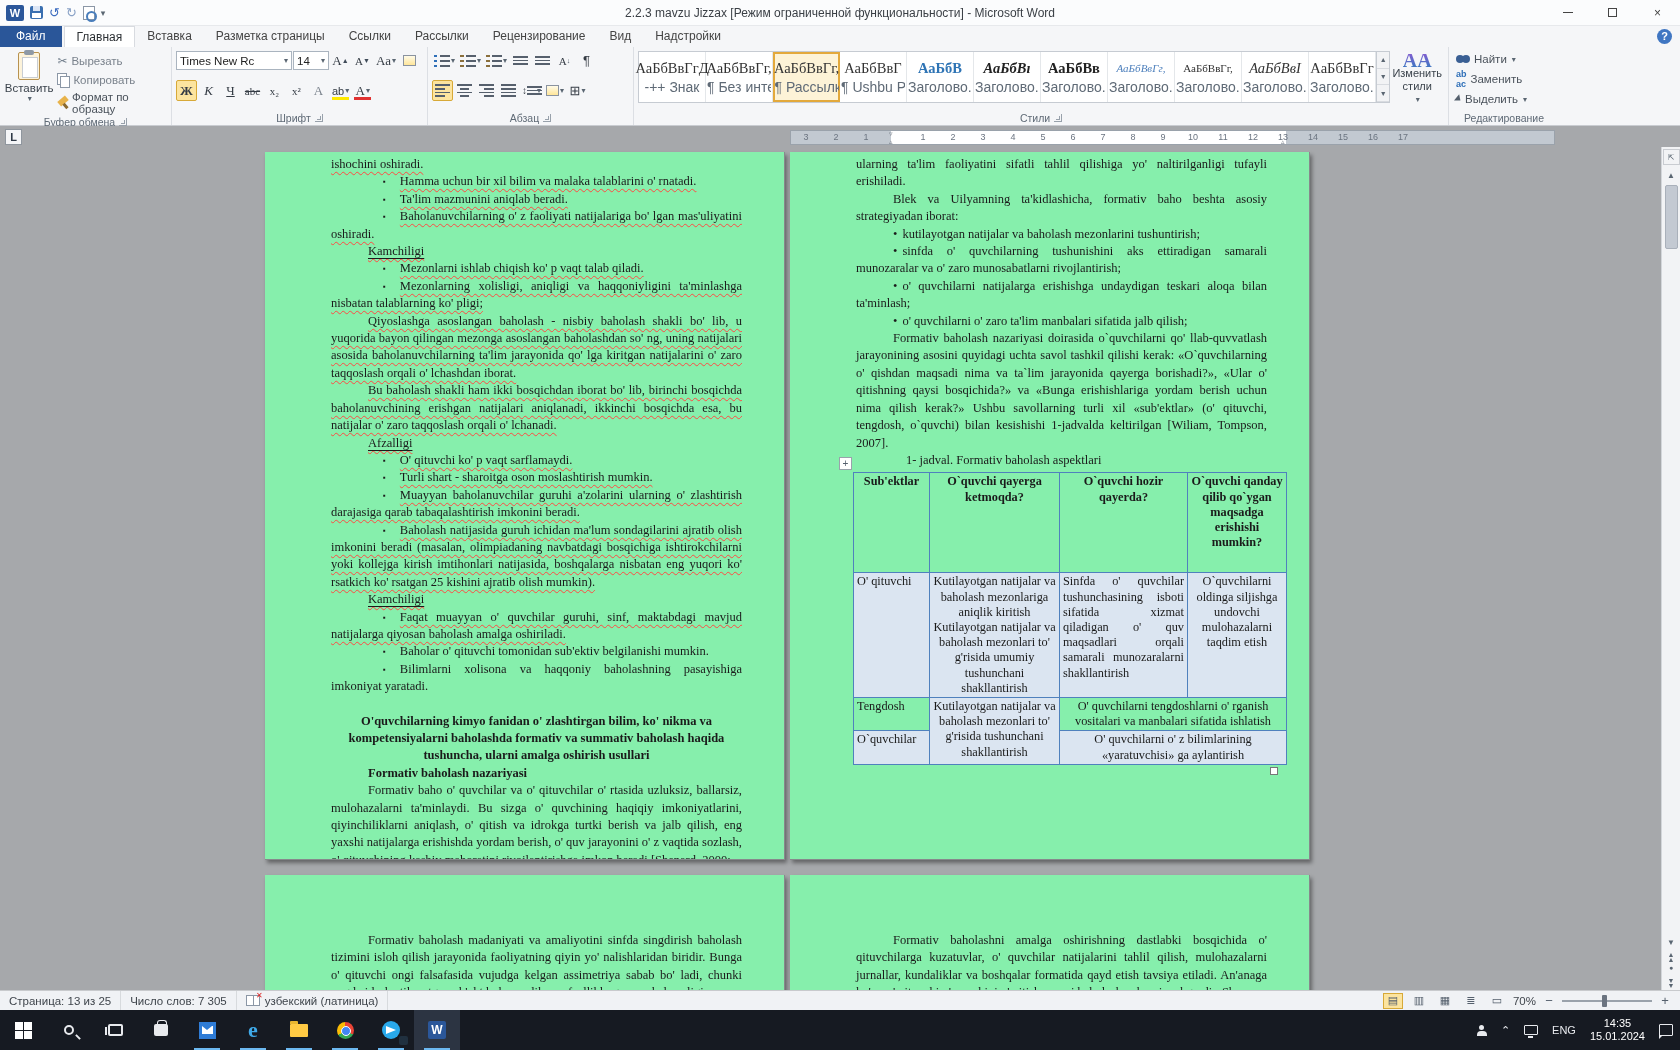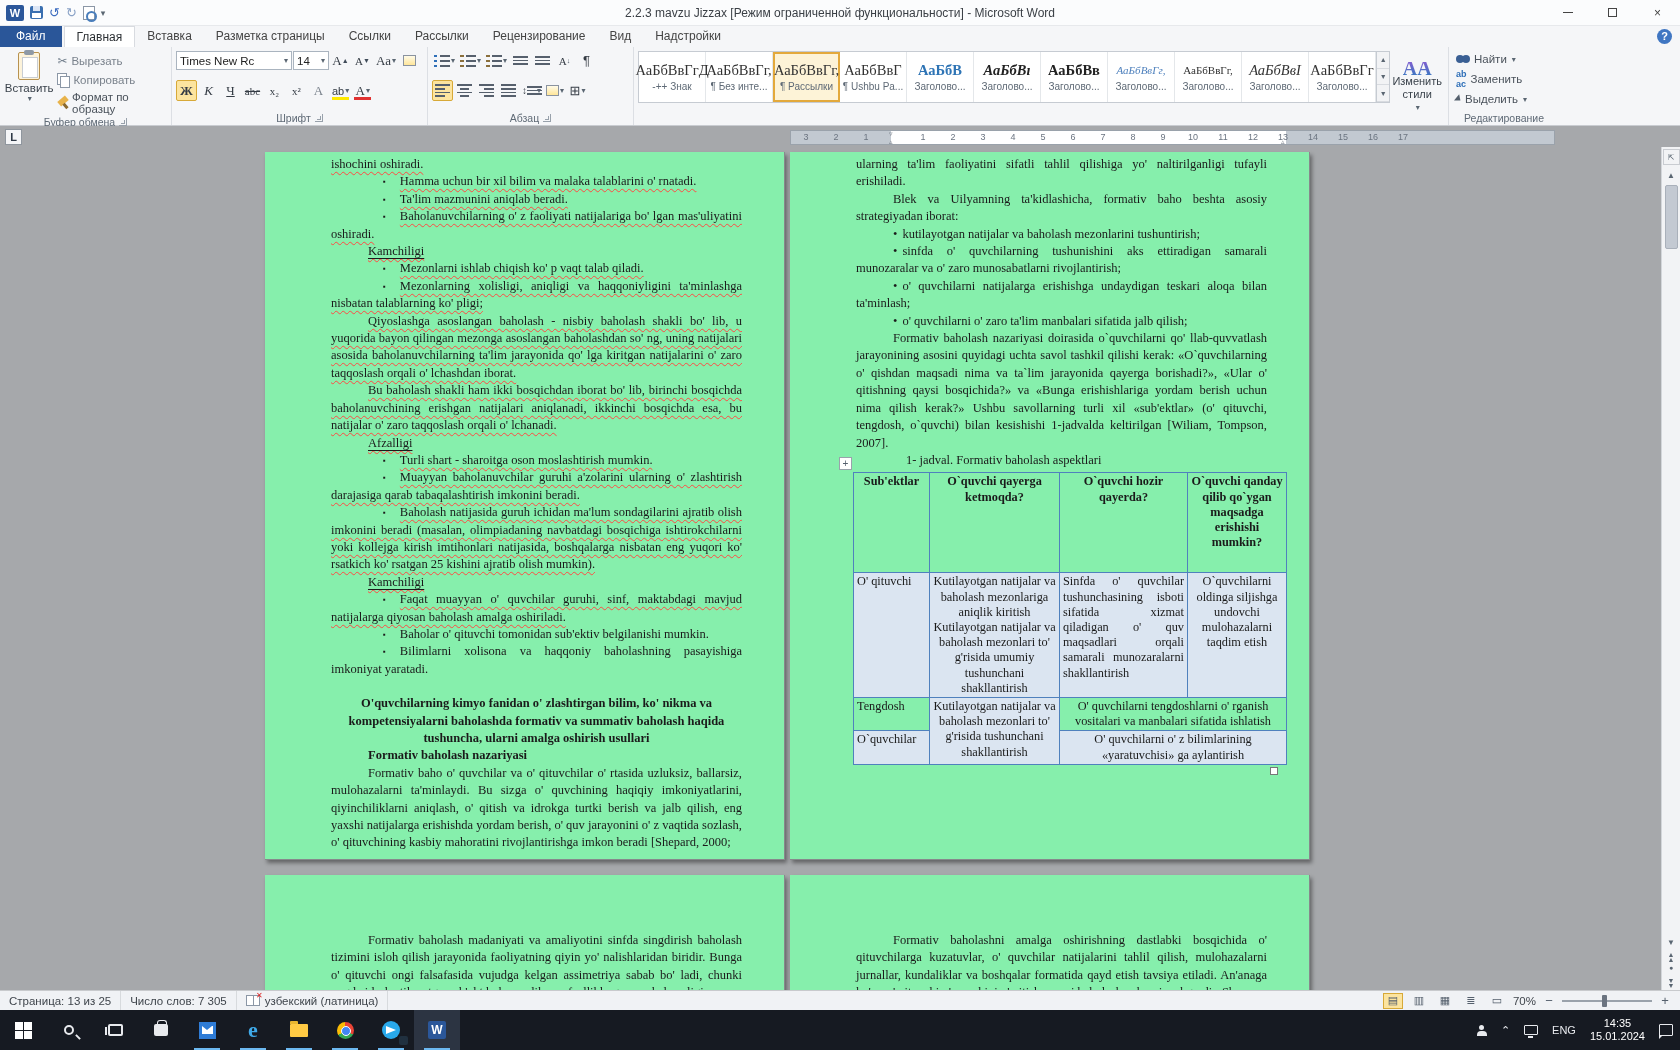--- a/index.html
+++ b/index.html
@@ -90,21 +90,21 @@
   .al.right i:nth-child(2n){width:10px;margin-left:auto}.al.right i:nth-child(2n+1){width:15px}
   .al.just i{width:15px}
   .ic-fill{width:13px;height:11px;border:1px solid #8a93a0;background:linear-gradient(#fffbe8,#ffe69a)}
 
   
   .g-styles{width:815px}
   .sgallery{display:flex;background:#fff;border:1px solid #c6cbd2;height:52px;margin-top:1px}
   .sgi{width:67px;border-right:1px solid #e4e7ea;display:flex;flex-direction:column;align-items:center;justify-content:center;gap:2px;padding:2px 1px}
   .sgi.sel{border:2px solid #e3a93c;background:#fdf3d7}
   .sgs{font-family:"Liberation Serif",serif;font-size:14.5px;line-height:17px;white-space:nowrap}
-  .sgl{font-size:10px;color:#5f6a76;white-space:nowrap;overflow:hidden;max-width:64px}
+  .sgl{font-size:14px;color:#5f6a76;white-space:nowrap;overflow:hidden;max-width:64px}
   .sscroll{width:14px;display:flex;flex-direction:column;border:1px solid #c6cbd2;border-left:none;background:#f2f3f5;height:52px;margin-top:1px}
   .sscroll span{flex:1;display:flex;align-items:center;justify-content:center;font-size:7px;color:#5a6672;border-bottom:1px solid #d8dbe0}
   .chstyles{width:56px;display:flex;flex-direction:column;align-items:center;justify-content:center;font-size:11px;color:#3b434c;text-align:center;line-height:13px}
   .aa-big{font-family:"Liberation Serif",serif;font-weight:bold;font-size:20px;background:linear-gradient(#7f5fd0,#3f76c2);-webkit-background-clip:text;background-clip:text;color:transparent}
 
   
   .g-edit{width:110px;border-right:none}
   .editcol{display:flex;flex-direction:column;gap:2px;padding-top:2px}
   .ic-bino{width:14px;height:9px;position:relative}
   .ic-bino:before,.ic-bino:after{content:"";position:absolute;top:0;width:8px;height:8px;border-radius:50%;background:#3a5f94}
@@ -487,20 +487,24 @@
         <span>▲</span>
         <span>▼</span>
         <span>▼</span>
       </div>
       <div class="chstyles">
         <span class="aa-big">АА</span>
         <span>Изменить стили</span>
           <span class="caret8">▾</span>
       </div>
     </div>
+    <div class="glabel">
+        <span>Стили</span>
+        <span class="launcher"></span>
+      </div>
   </div>
 
   <div class="rgroup g-edit">
     <div class="gbody">
         <div class="editcol">
       <div class="smallbtn">
             <span class="ic-bino"></span>
             <span>Найти</span>
             <span class="caret8">▾</span>
           </div>
@@ -540,20 +544,21 @@
         <p class="para cont wavy"><span class="ptxt">ishochini oshiradi.</span></p>
         <p class="para bullet wavy"><span class="mk mk-bullet">▪</span><span class="ptxt">Hamma uchun bir xil bilim va malaka talablarini o' rnatadi.</span></p>
         <p class="para bullet wavy"><span class="mk mk-bullet">▪</span><span class="ptxt">Ta'lim mazmunini aniqlab beradi.</span></p>
         <p class="para bullet wavy"><span class="mk mk-bullet">▪</span><span class="ptxt">Baholanuvchilarning o' z faoliyati natijalariga bo' lgan mas'uliyatini oshiradi.</span></p>
         <p class="para label wavy"><span class="ptxt">Kamchiligi</span></p>
         <p class="para bullet wavy"><span class="mk mk-bullet">▪</span><span class="ptxt">Mezonlarni ishlab chiqish ko' p vaqt talab qiladi.</span></p>
         <p class="para bullet wavy"><span class="mk mk-bullet">▪</span><span class="ptxt">Mezonlarning xolisligi, aniqligi va haqqoniyligini ta'minlashga nisbatan talablarning ko' pligi;</span></p>
         <p class="para body wavy"><span class="ptxt">Qiyoslashga asoslangan baholash - nisbiy baholash shakli bo' lib, u yuqorida bayon qilingan mezonga asoslangan baholashdan so' ng, uning natijalari asosida baholanuvchilarning ta'lim jarayonida qo' lga kiritgan natijalarini o' zaro taqqoslash orqali o' lchashdan iborat.</span></p>
         <p class="para body wavy"><span class="ptxt">Bu baholash shakli ham ikki bosqichdan iborat bo' lib, birinchi bosqichda baholanuvchining erishgan natijalari aniqlanadi, ikkinchi bosqichda esa, bu natijalar o' zaro taqqoslash orqali o' lchanadi.</span></p>
         <p class="para label wavy"><span class="ptxt">Afzalligi</span></p>
+        <p class="para bullet wavy"><span class="mk mk-bullet">▪</span><span class="ptxt">O' qituvchi ko' p vaqt sarflamaydi.</span></p>
         <p class="para bullet wavy"><span class="mk mk-bullet">▪</span><span class="ptxt">Turli shart - sharoitga oson moslashtirish mumkin.</span></p>
         <p class="para bullet wavy"><span class="mk mk-bullet">▪</span><span class="ptxt">Muayyan baholanuvchilar guruhi a'zolarini ularning o' zlashtirish darajasiga qarab tabaqalashtirish imkonini beradi.</span></p>
         <p class="para bullet wavy"><span class="mk mk-bullet">▪</span><span class="ptxt">Baholash natijasida guruh ichidan ma'lum sondagilarini ajratib olish imkonini beradi (masalan, olimpiadaning navbatdagi bosqichiga ishtirokchilarni yoki kollejga kirish imtihonlari natijasida, boshqalarga nisbatan eng yuqori ko' rsatkich ko' rsatgan 25 kishini ajratib olish mumkin).</span></p>
         <p class="para label wavy"><span class="ptxt">Kamchiligi</span></p>
         <p class="para bullet wavy"><span class="mk mk-bullet">▪</span><span class="ptxt">Faqat muayyan o' quvchilar guruhi, sinf, maktabdagi mavjud natijalarga qiyosan baholash amalga oshiriladi.</span></p>
         <p class="para bullet"><span class="mk mk-bullet">▪</span><span class="ptxt">Baholar o' qituvchi tomonidan sub'ektiv belgilanishi mumkin.</span></p>
         <p class="para bullet"><span class="mk mk-bullet">▪</span><span class="ptxt">Bilimlarni xolisona va haqqoniy baholashning pasayishiga imkoniyat yaratadi.</span></p>
         <p class="para spacer"><span class="ptxt"></span></p>
         <p class="para h-center"><span class="ptxt">O'quvchilarning kimyo fanidan o' zlashtirgan bilim, ko' nikma va kompetensiyalarni baholashda formativ va summativ baholash haqida tushuncha, ularni amalga oshirish usullari</span></p>
         <p class="para h-left"><span class="ptxt">Formativ baholash nazariyasi</span></p>

